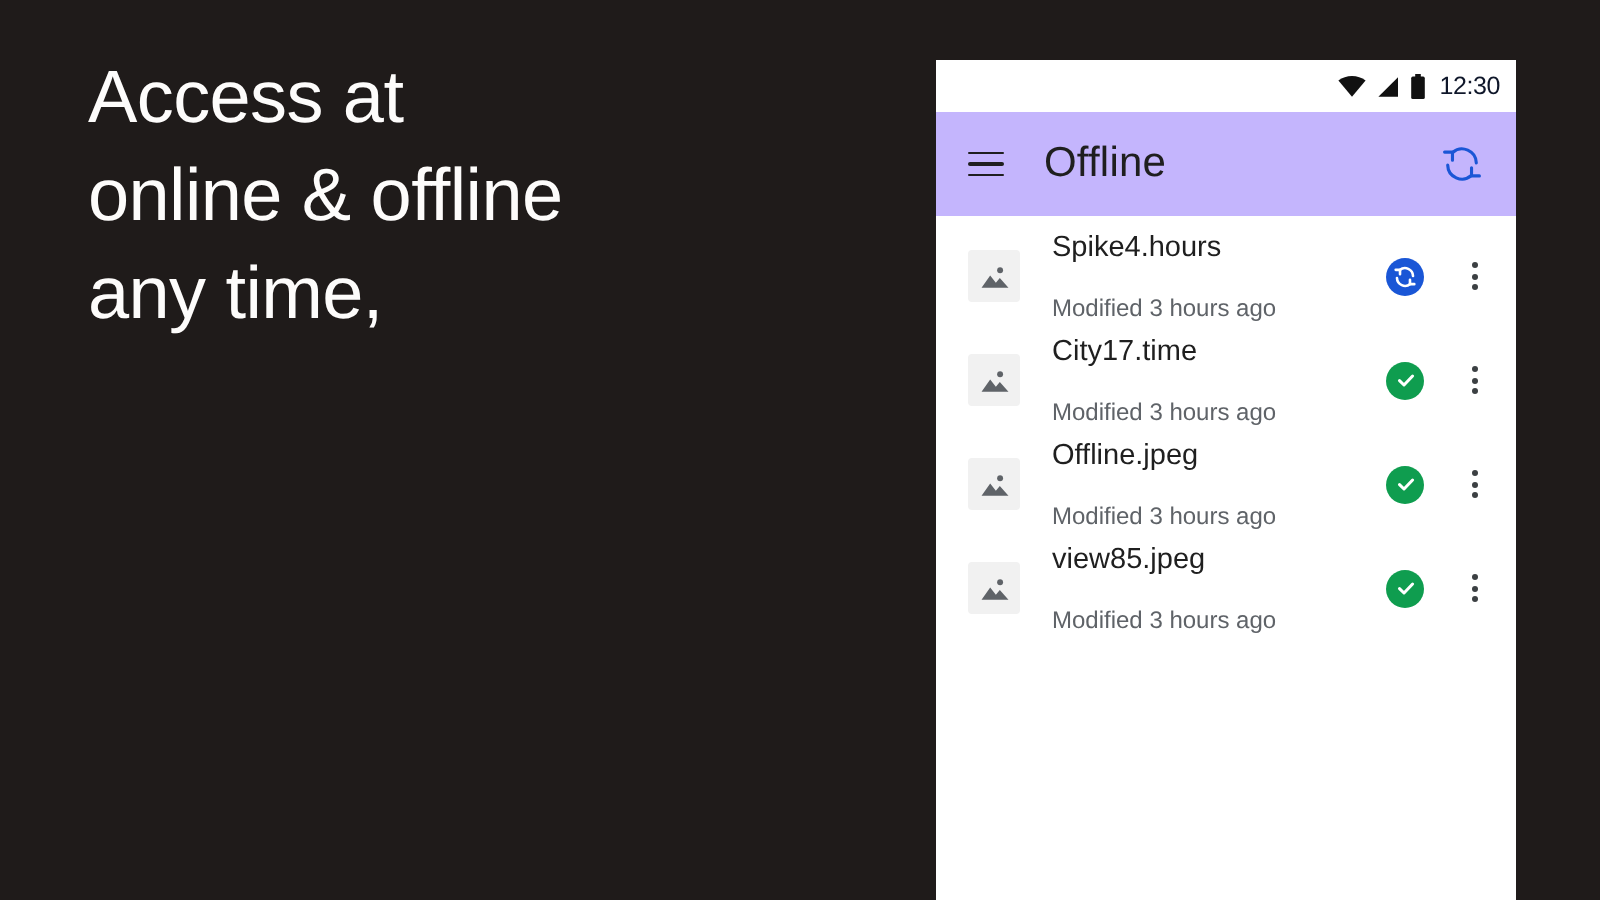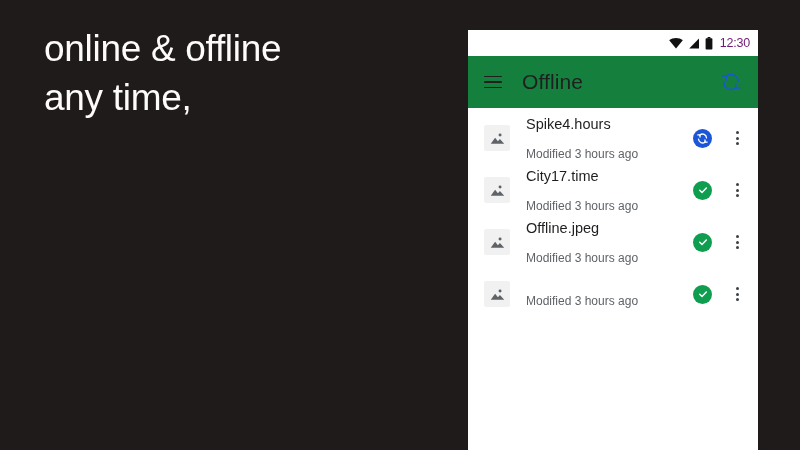--- a/index.html
+++ b/index.html
@@ -60,34 +60,34 @@
     position: absolute;
     right: 8px;
     top: 0;
     height: 26px;
     display: flex;
     align-items: center;
     gap: 5px;
   }
   .status-icons svg { display: block; }
   .status-time {
-    color: #701a75;
+    color: #0f172a;
     font-size: 12.5px;
     font-family: "Liberation Sans", sans-serif;
     letter-spacing: -0.2px;
     margin-left: 2px;
   }
 
   
   .appbar {
     position: relative;
     height: 52px;
     display: flex;
     align-items: center;
-    background: #15803d;
+    background: #c4b5fd;
   }
   .hamburger {
     width: 18px;
     margin-left: 16px;
     display: flex;
     flex-direction: column;
     justify-content: center;
     gap: 4px;
     cursor: pointer;
   }
@@ -196,20 +196,21 @@
     border-radius: 50%;
     background: #3c4043;
   }
 </style>
 </head>
 <body>
 
 <div id="stage">
 
   <div class="promo">
+    <div class="promo-line">Access at</div>
     <div class="promo-line">online &amp; offline</div>
     <div class="promo-line">any time,</div>
   </div>
 
   <div class="phone">
 
     <div class="statusbar">
       <div class="status-icons">
         <span>
           <svg width="14" height="11" viewBox="0 0 14 11">
@@ -323,20 +324,21 @@
       </div>
 
       <div class="file-row">
         <div class="thumb">
           <svg width="17" height="17" viewBox="0 0 24 24">
             <circle cx="15.6" cy="7.2" r="2.1" fill="#5f6368"></circle>
             <path d="M2.5 19.5 L8.6 11 L12.6 16 L15.4 12.7 L21.5 19.5 Z" fill="#5f6368"></path>
           </svg>
         </div>
         <div class="file-text">
+          <div class="file-name">view85.jpeg</div>
           <div class="file-sub">Modified 3 hours ago</div>
         </div>
         <div class="status-badge" style="background:#0f9d4f">
           <svg width="12" height="12" viewBox="0 0 24 24" fill="none" stroke="#ffffff" stroke-width="3" stroke-linecap="round" stroke-linejoin="round">
             <path d="M5.5 12.6 L10 17 L18.6 8"></path>
           </svg>
         </div>
         <div class="overflow-dots">
           <i></i>
             <i></i>

